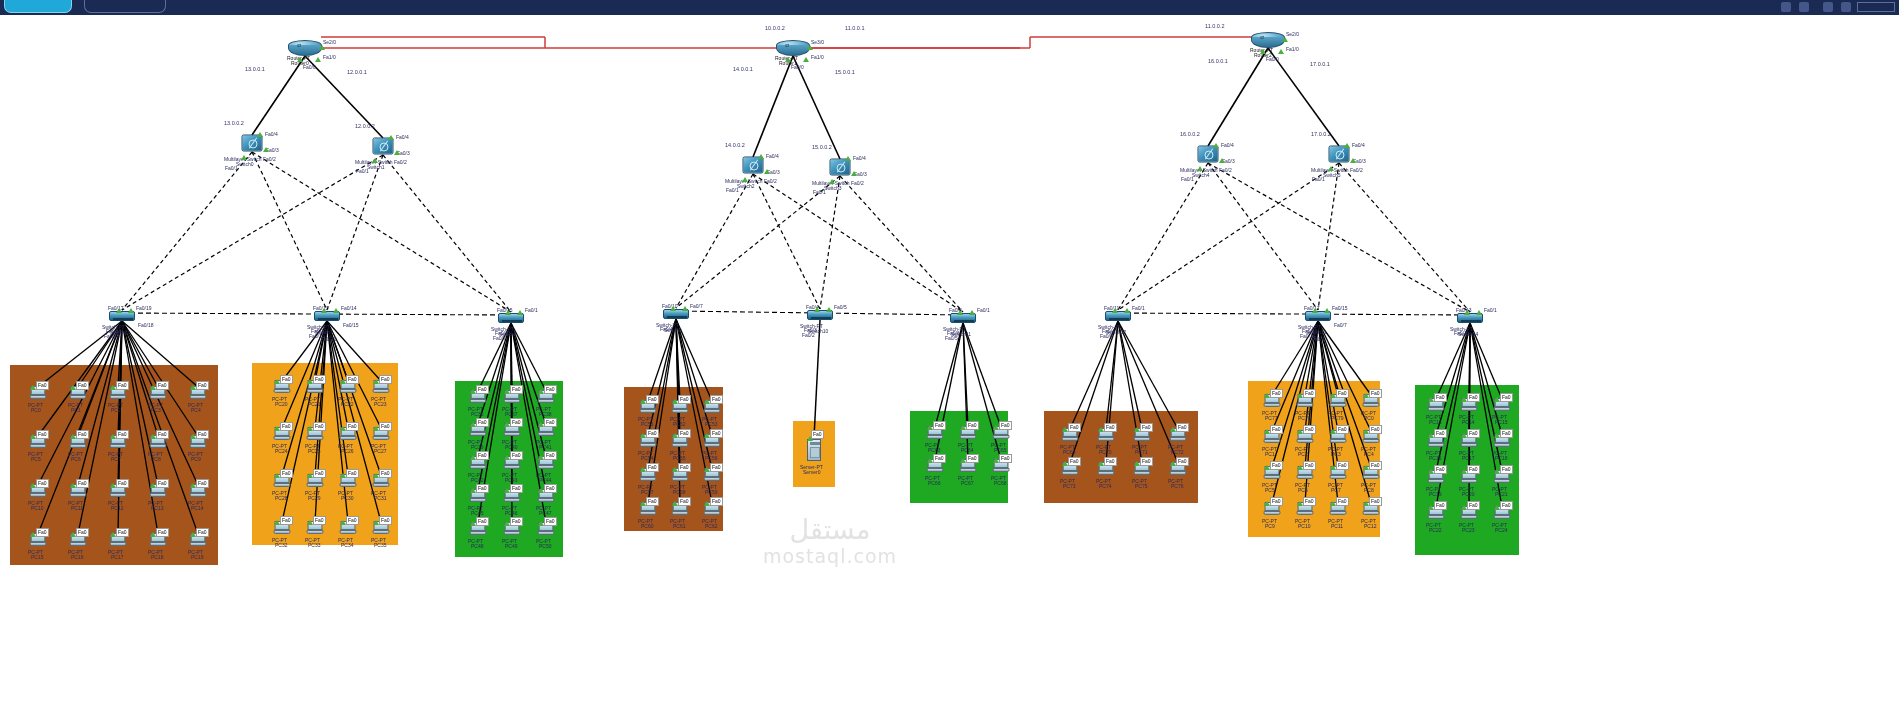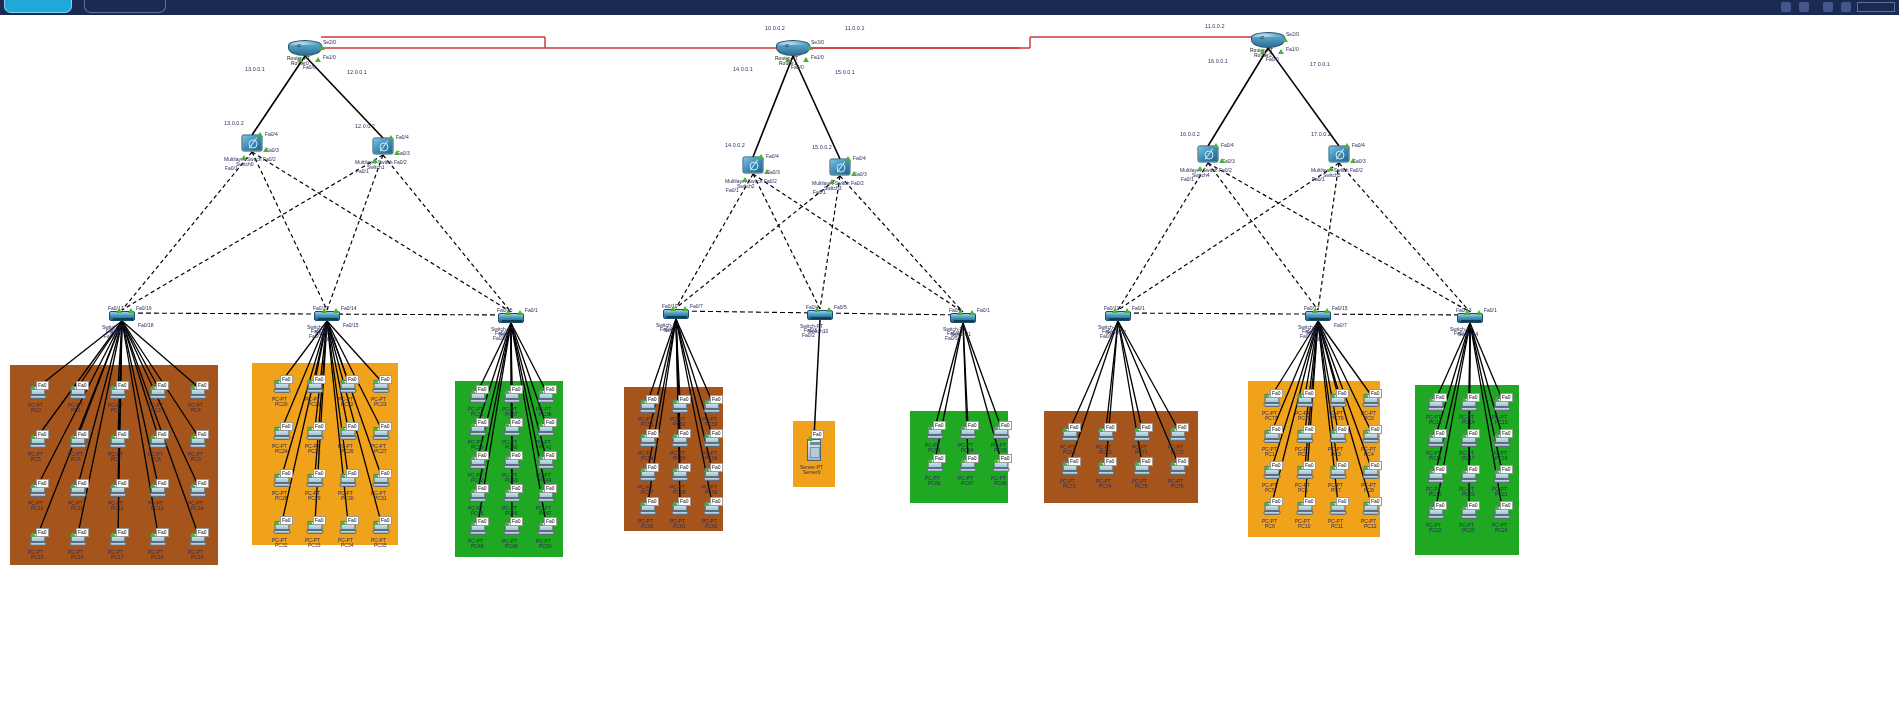--- a/index.html
+++ b/index.html
@@ -1528,14 +1528,16 @@
       <div class="node" style="left: 814px; top: 435px;">
         <div class="srv-ico"></div>
       </div>
       <div class="lbl " style="left: 800px; top: 449px;">Server-PT</div>
       <div class="lbl " style="left: 803px; top: 454px;">Server0</div>
       <div class="portbox" style="left: 811px; top: 415px;">Fa0</div>
       <div class="greendot" style="left: 807px; top: 421px;"></div>
     </div>
 
   <div id="watermark">
+    <div class="ar">مستقل</div>
+    <div class="en">mostaql.com</div>
   </div>
 </div>
 
 </body></html>

